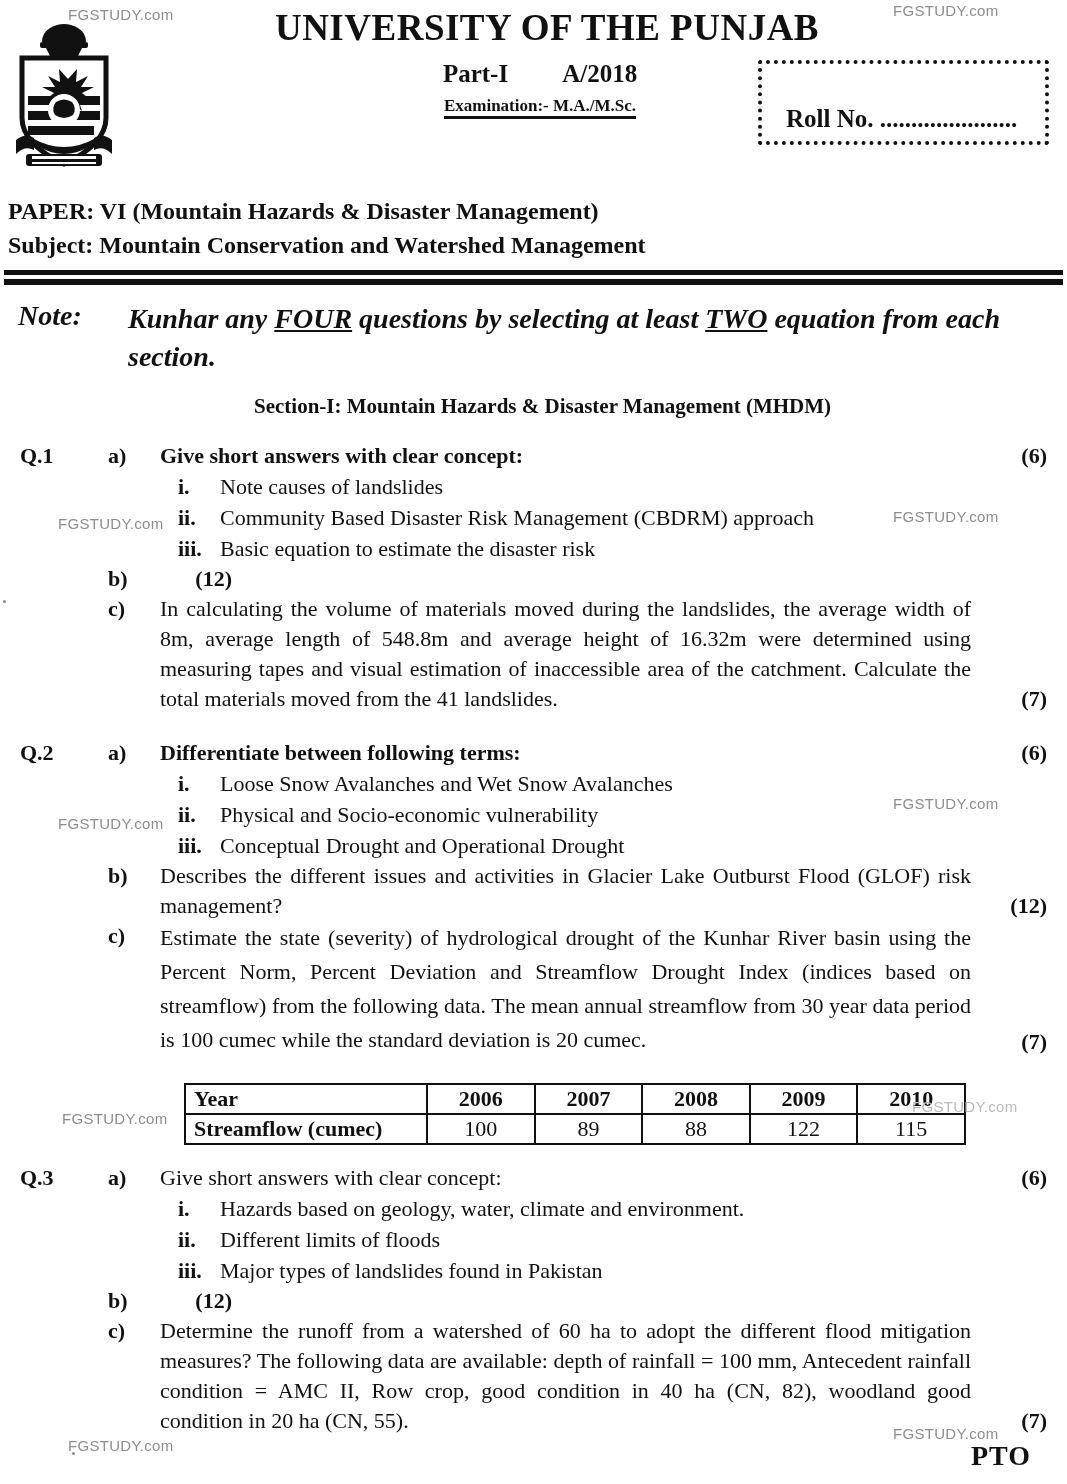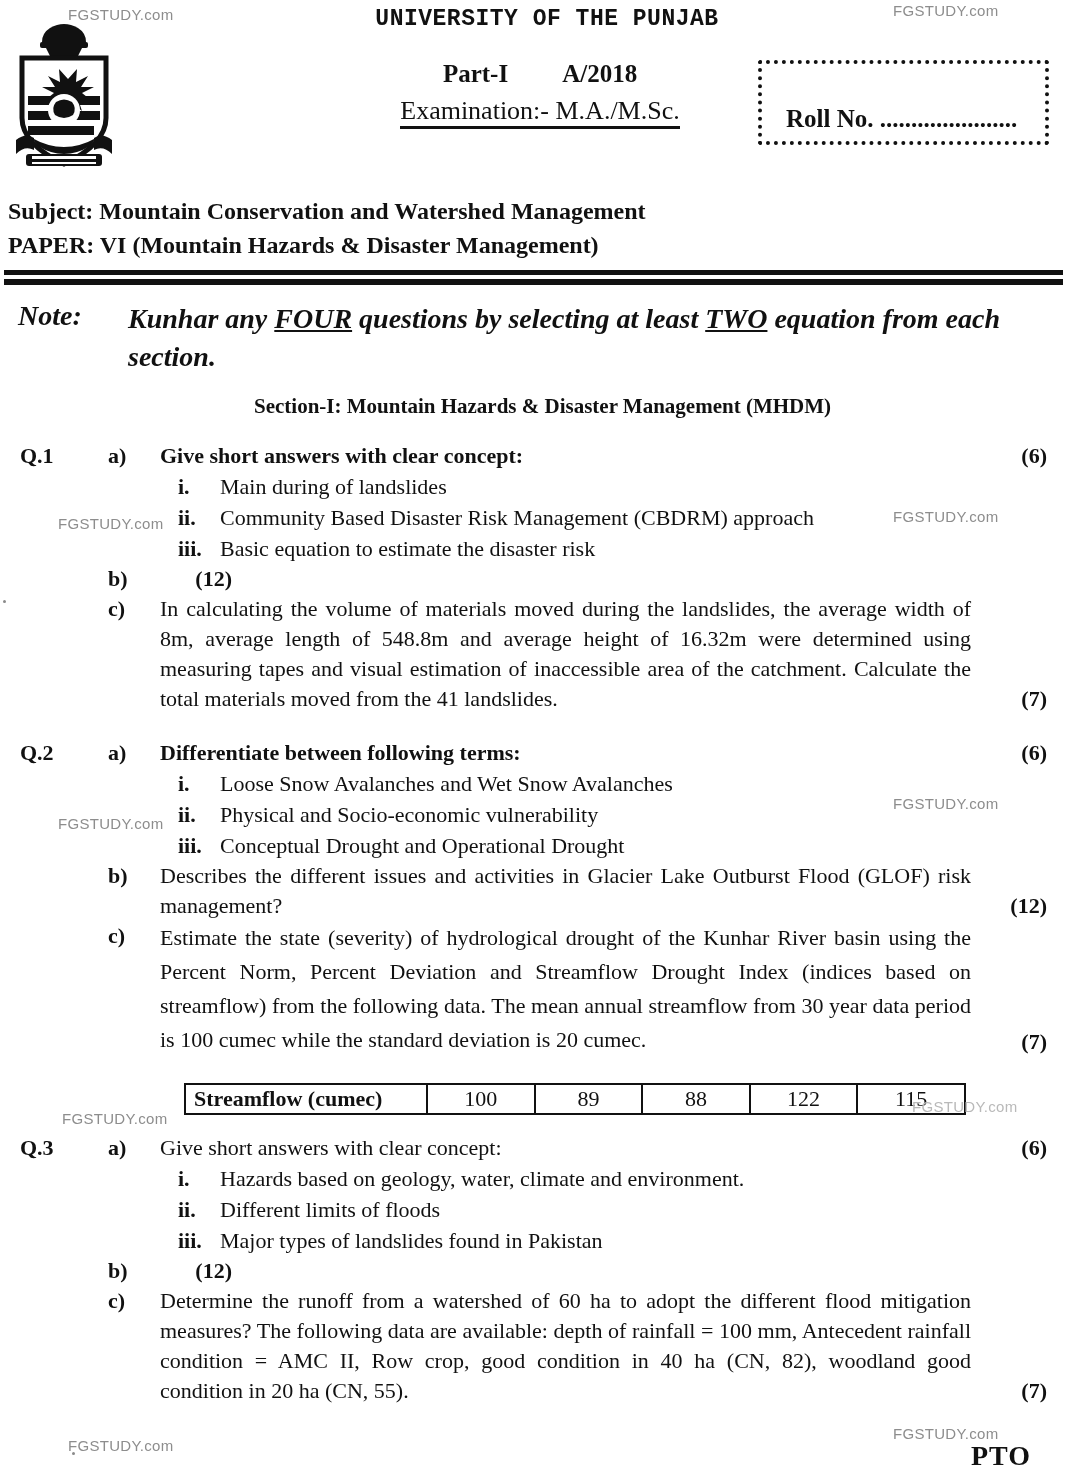--- a/index.html
+++ b/index.html
@@ -50,43 +50,42 @@
     width: 108px;
     height: 152px;
   }
   .uni-title {
     position: absolute;
     left: 0;
     right: 0;
     top: 6px;
     text-align: center;
     font-weight: bold;
-    font-size: 23px;
+    font-size: 37px;
     letter-spacing: 0.5px;
     padding-left: 27px;
-    font-family: Liberation Mono, monospace;
   }
   .part-line {
     position: absolute;
     left: 330px;
     top: 60px;
     width: 420px;
     text-align: center;
     font-weight: bold;
     font-size: 25px;
   }
   .part-line .gap { display: inline-block; width: 54px; }
   .exam-line {
     position: absolute;
     left: 330px;
     top: 96px;
     width: 420px;
     text-align: center;
-    font-weight: normal;
-    font-size: 26px;
+    font-weight: bold;
+    font-size: 17px;
   }
   .exam-line span {
     border-bottom: 3px solid #111;
     padding-bottom: 1px;
   }
 
   .rollbox {
     position: absolute;
     left: 758px;
     top: 60px;
@@ -345,22 +344,22 @@
       <span>Examination:- M.A./M.Sc.</span>
     </div>
 
     <div class="rollbox">
       <div class="rolltext">Roll No. ......................</div>
     </div>
   </div>
 
   <div class="subject-block">
     <div class="subject-left">
+      <div>PAPER: VI (Mountain Hazards &amp; Disaster Management)</div>
       <div>Subject: Mountain Conservation and Watershed Management</div>
-      <div>PAPER: VI (Mountain Hazards &amp; Disaster Management)</div>
     </div>
   </div>
 
   <div class="rule-wrap">
     <div class="r1"></div>
     <div class="r2"></div>
   </div>
 
   <div class="note">
     <div class="note-label">Note:</div>
@@ -376,21 +375,21 @@
 
     <div>
       <div class="qrow">
         <div class="q-num">Q.1</div>
         <div class="q-part">a)</div>
         <div class="q-body">
           <div class="q-head-bold">Give short answers with clear concept:</div>
           <ul class="sublist">
             <li>
               <span class="rn">i.</span>
-              <span class="txt">Main during of landslides</span>
+              <span class="txt">Note causes of landslides</span>
             </li>
             <li>
               <span class="rn">ii.</span>
               <span class="txt">Community Based Disaster Risk Management (CBDRM) approach</span>
             </li>
             <li>
               <span class="rn">iii.</span>
               <span class="txt">Basic equation to estimate the disaster risk</span>
             </li>
           </ul>
@@ -449,20 +448,28 @@
         <div class="q-num"></div>
         <div class="q-part">c)</div>
         <div class="q-body justify" style="line-height:34px;">Estimate the state (severity) of hydrological drought of the Kunhar River basin using the Percent Norm, Percent Deviation and Streamflow Drought Index (indices based on streamflow) from the following data. The mean annual streamflow from 30 year data period is 100 cumec while the standard deviation is 20 cumec.</div>
         <div class="q-marks bottom">(7)</div>
       </div>
     </div>
 
     <div class="table-wrap">
       <table class="data">
         <tbody>
+          <tr>
+            <th class="lbl">Year</th>
+            <th class="yr">2006</th>
+            <th class="yr">2007</th>
+            <th class="yr">2008</th>
+            <th class="yr">2009</th>
+            <th class="yr">2010</th>
+          </tr>
           <tr>
             <td class="lbl">Streamflow (cumec)</td>
             <td class="val">100</td>
             <td class="val">89</td>
             <td class="val">88</td>
             <td class="val">122</td>
             <td class="val">115</td>
           </tr>
         </tbody>
       </table>

